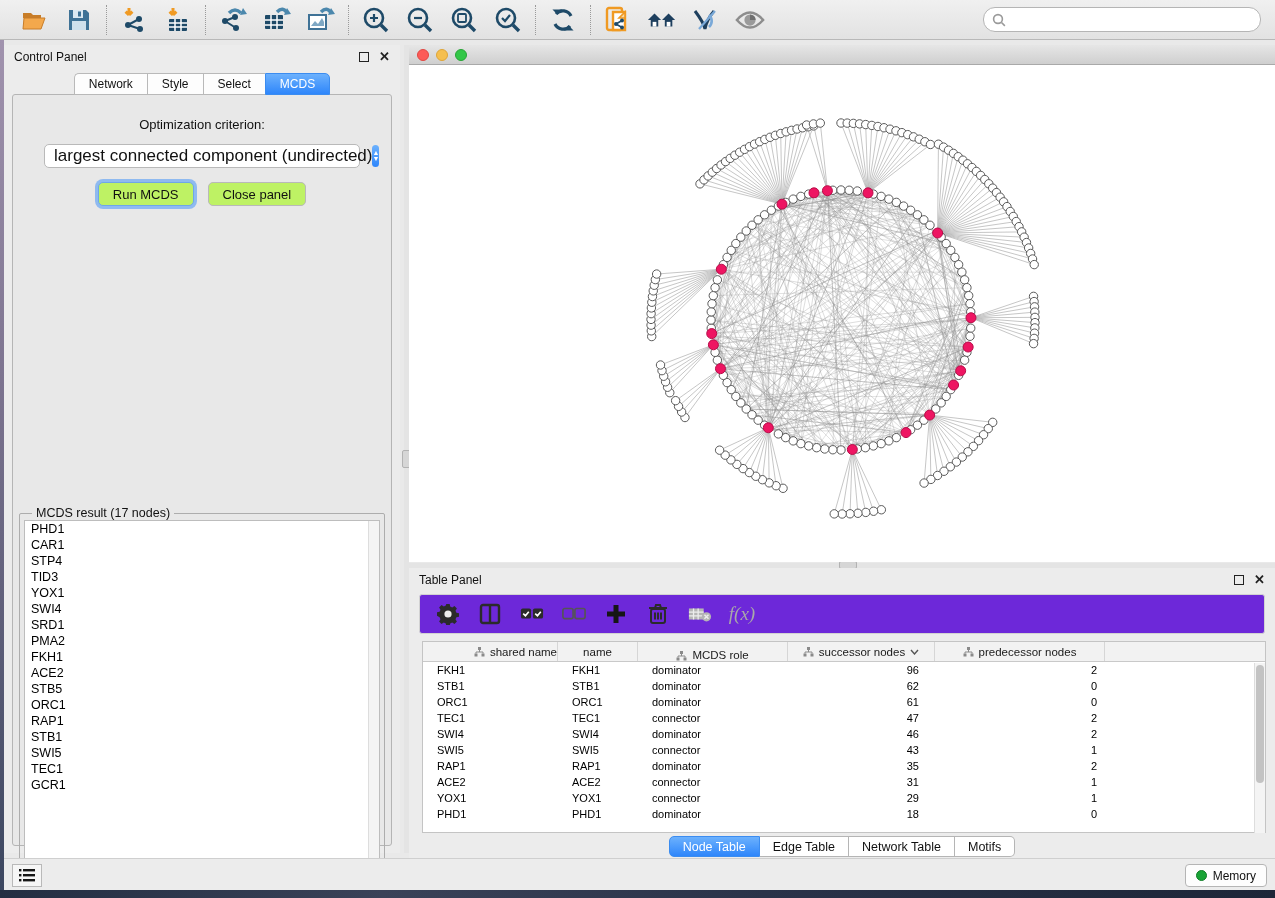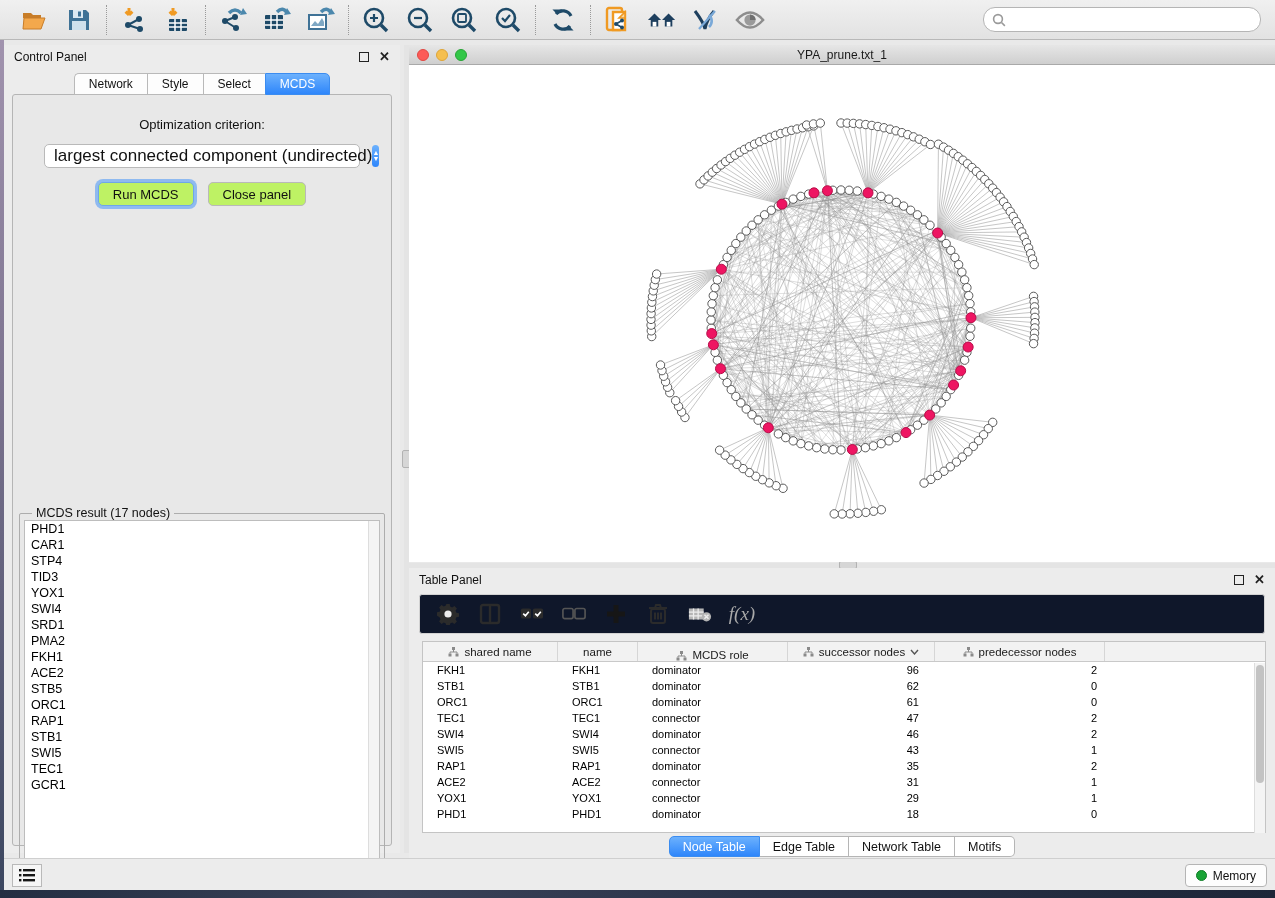--- a/index.html
+++ b/index.html
@@ -79,21 +79,21 @@
   .light { width:12px; height:12px; border-radius:50%; }
   .light.red { background:#fc5b57; border:1px solid #e14742; }
   .light.yellow { background:#f5bf4f; border:1px solid #dfa537; }
   .light.green { background:#33c748; border:1px solid #27a436; }
   .net-title { position:absolute; left:0; right:0; text-align:center; font-size:12px; color:#1a1a1a; }
   .net-canvas { position:relative; width:866px; height:497px; background:#fff; }
 
   
   .table-panel { position:absolute; left:405px; top:528px; width:866px; height:290px; background:#ececec; }
   .tp-toolbar { position:absolute; left:10px; top:26px; width:846px; height:40px;
-    background:#0f172a; border:1px solid #d2d2d2; border-radius:3px;
+    background:#6d28d9; border:1px solid #d2d2d2; border-radius:3px;
     display:flex; align-items:center; gap:18px; padding:0 16px; }
   .tp-icon { width:24px; height:24px; display:flex; align-items:center; justify-content:center; cursor:pointer; }
   .fx { font-family:"Liberation Serif", serif; font-style:italic; font-size:19px; color:#a9a9a9; }
 
   .table-wrap { position:absolute; left:13px; top:73px; width:844px; height:192px;
     background:#fff; border:1px solid #c4c4c4; }
   .thead { display:flex; height:20px; background:#f2f2f2; border-bottom:1px solid #c9c9c9; }
   .th { display:flex; align-items:center; justify-content:center; gap:5px; font-size:11.5px; color:#1a1a1a;
     border-right:1px solid #d6d6d6; cursor:pointer; }
   .th:last-child { border-right:none; }
@@ -353,21 +353,20 @@
         <div class="hsplit-handle"></div>
       </div>
 
     <div class="net-window">
       <div class="net-titlebar">
         <div class="traffic">
           <span class="light red"></span>
           <span class="light yellow"></span>
           <span class="light green"></span>
         </div>
-        <div class="net-title">YPA_prune.txt_1</div>
       </div>
       <div class="net-canvas">
         <svg id="graph-svg" width="866" height="497" viewBox="0 0 866 497">
             <line x1="359.3049225488029" y1="362.77488443215543" x2="448.2933203633595" y2="126.02508882911786" stroke="#8f8f8f" stroke-width="0.8" opacity="0.38"></line>
             <line x1="359.3049225488029" y1="362.77488443215543" x2="508.4120827980215" y2="149.8277907312568" stroke="#8f8f8f" stroke-width="0.8" opacity="0.38"></line>
             <line x1="359.3049225488029" y1="362.77488443215543" x2="501.6574833472696" y2="145.23736968473804" stroke="#8f8f8f" stroke-width="0.8" opacity="0.38"></line>
             <line x1="359.3049225488029" y1="362.77488443215543" x2="537.1722092687431" y2="331.4120827980215" stroke="#8f8f8f" stroke-width="0.8" opacity="0.38"></line>
             <line x1="359.3049225488029" y1="362.77488443215543" x2="456.35957089614425" y2="127.30265740527048" stroke="#8f8f8f" stroke-width="0.8" opacity="0.38"></line>
             <line x1="359.3049225488029" y1="362.77488443215543" x2="456.35957089614425" y2="127.30265740527048" stroke="#8f8f8f" stroke-width="0.8" opacity="0.38"></line>
             <line x1="359.3049225488029" y1="362.77488443215543" x2="508.4120827980215" y2="149.8277907312568" stroke="#8f8f8f" stroke-width="0.8" opacity="0.38"></line>
@@ -1166,21 +1165,21 @@
               <path d="M17.8 9.8 l4.4 4.4 M22.2 9.8 l-4.4 4.4" stroke="#ededed" stroke-width="1.6"></path>
             </svg>
         </div>
         <div class="tp-icon">
           <span class="fx">f(x)</span>
         </div>
       </div>
 
       <div class="table-wrap">
         <div class="thead" id="thead">
-            <div class="th" style="width: 135px;">
+            <div class="th" style="width: 135px; justify-content: flex-end;">
               <svg width="11" height="10" viewBox="0 0 11 10">
                 <rect x="4" y="0" width="3" height="3" fill="#8a8a8a"></rect>
                 <rect x="0.5" y="6.5" width="3" height="3" fill="#8a8a8a"></rect>
                 <rect x="7.5" y="6.5" width="3" height="3" fill="#8a8a8a"></rect>
                 <path d="M5.5 3 v2 M2 6.5 v-1.5 h7 v1.5" stroke="#8a8a8a" fill="none"></path>
               </svg>
               <span>shared name</span>
             </div>
             <div class="th" style="width: 80px;">
               <span>name</span>

